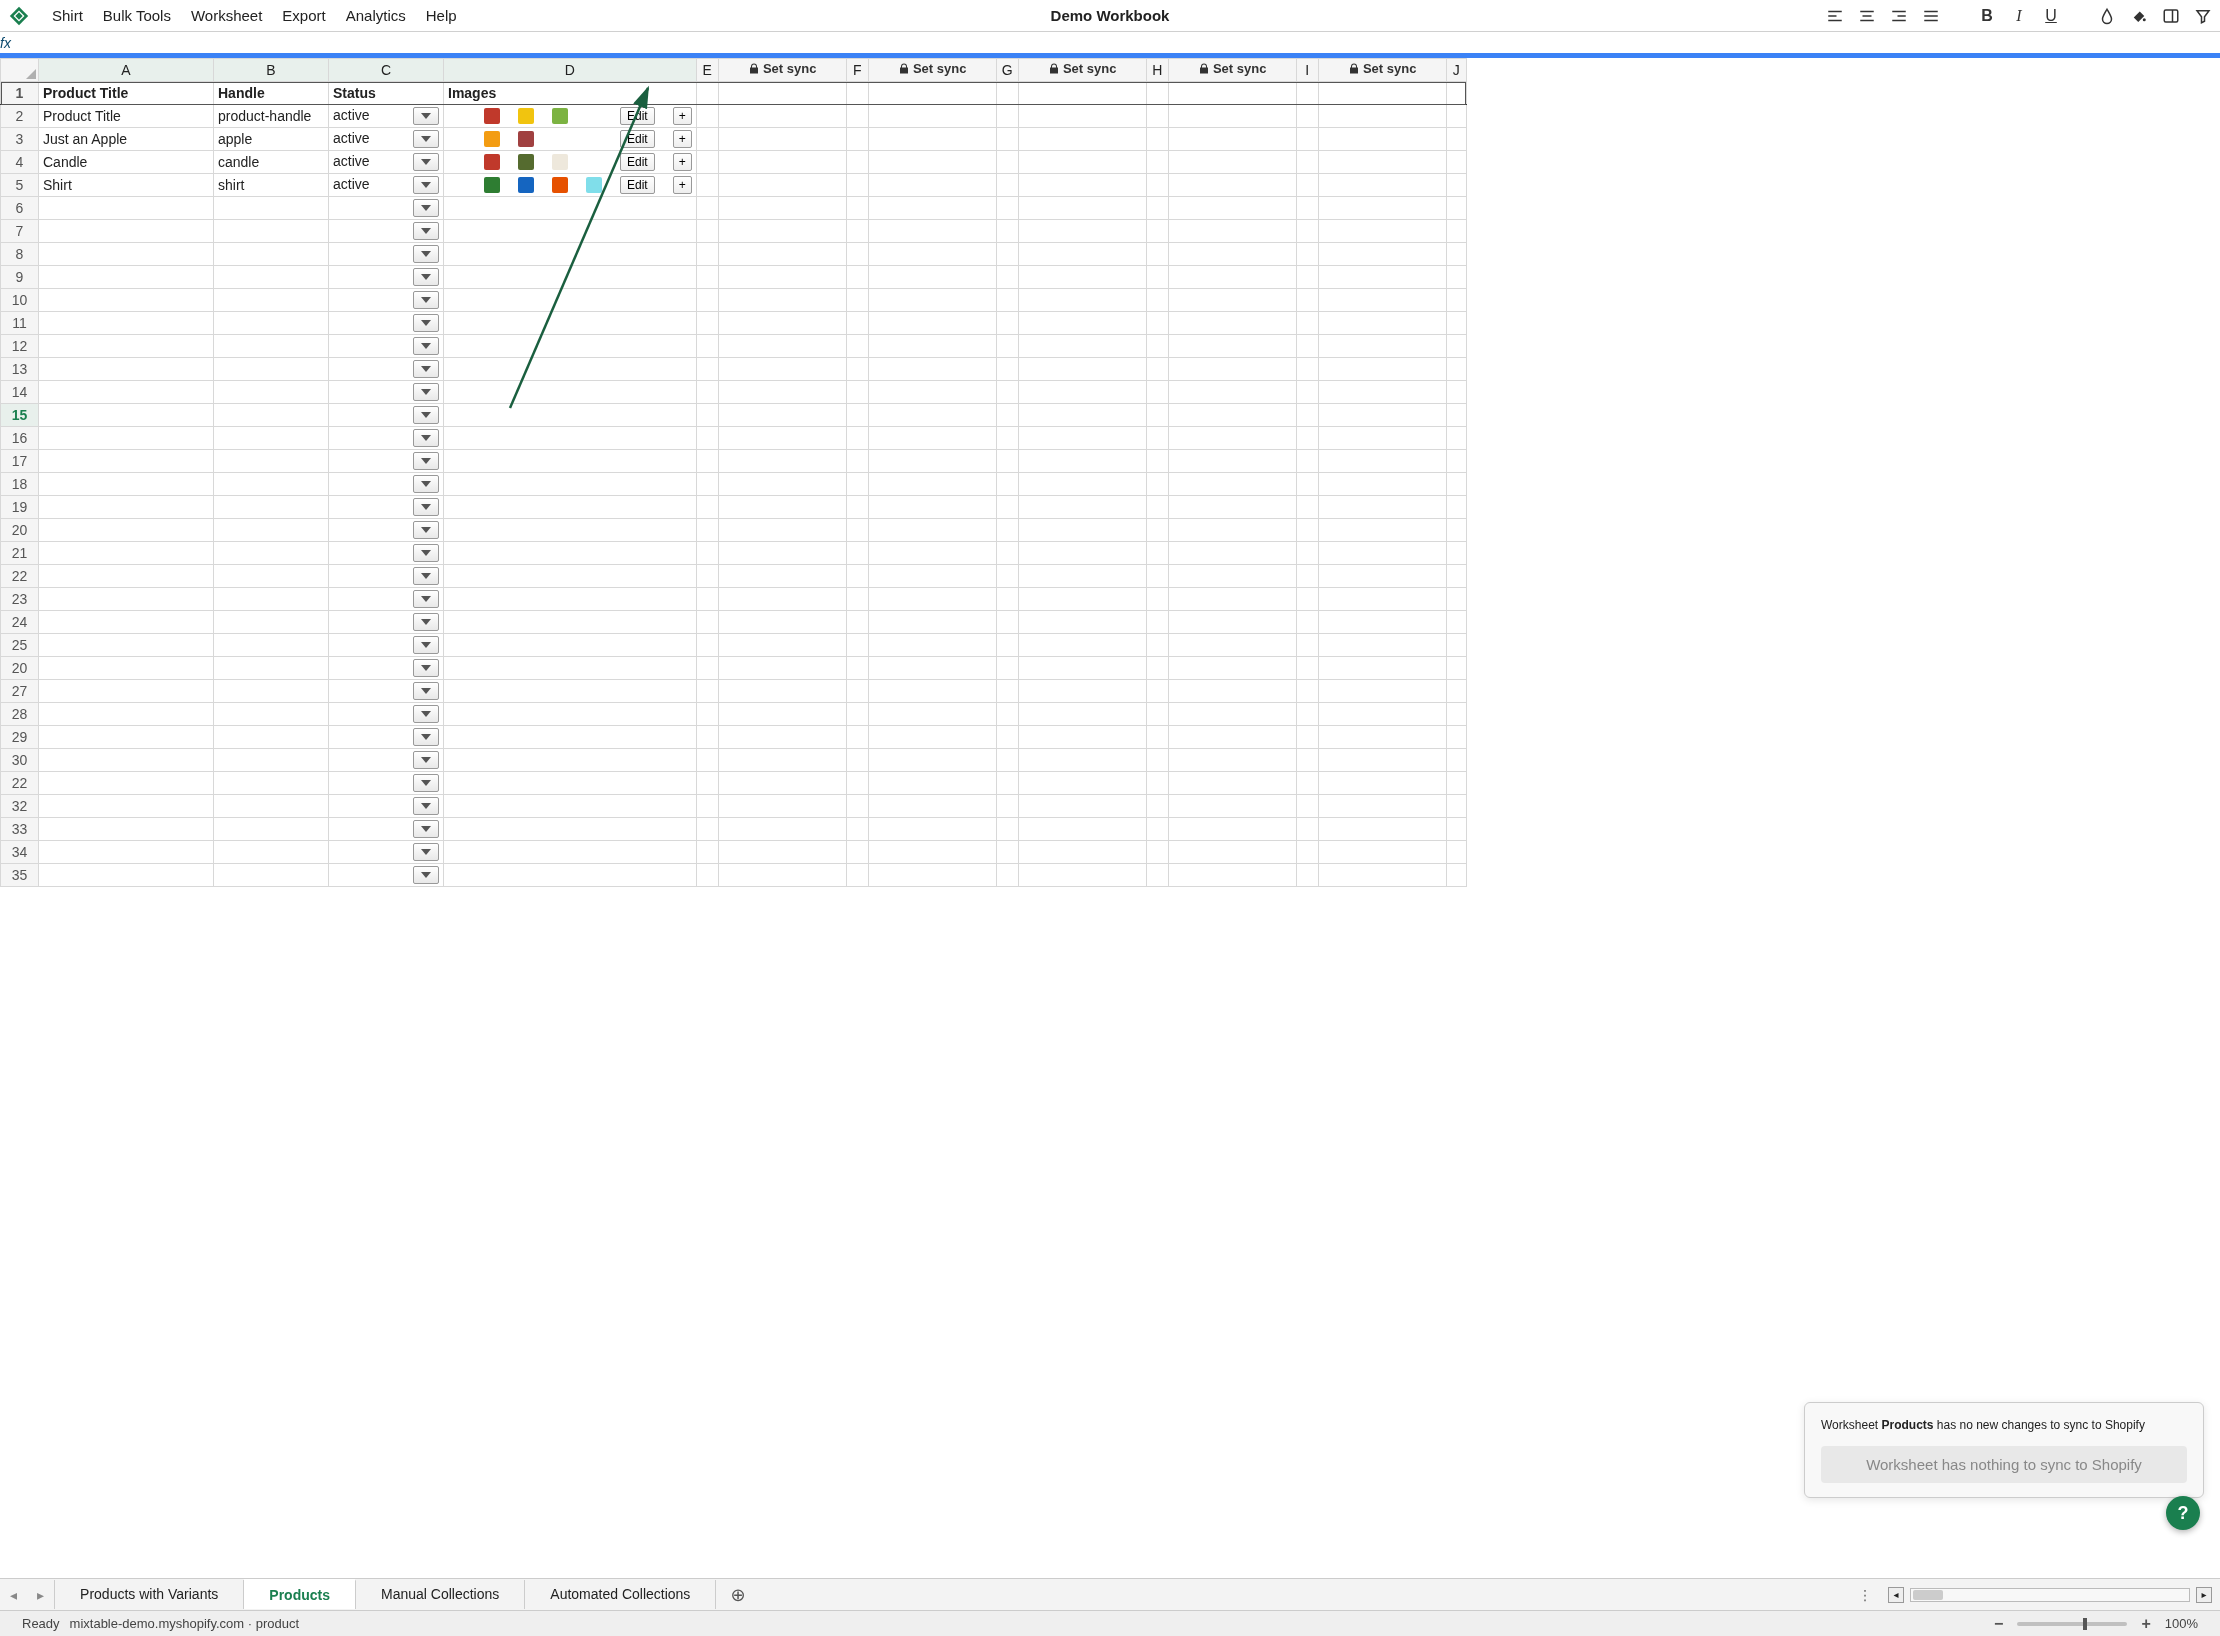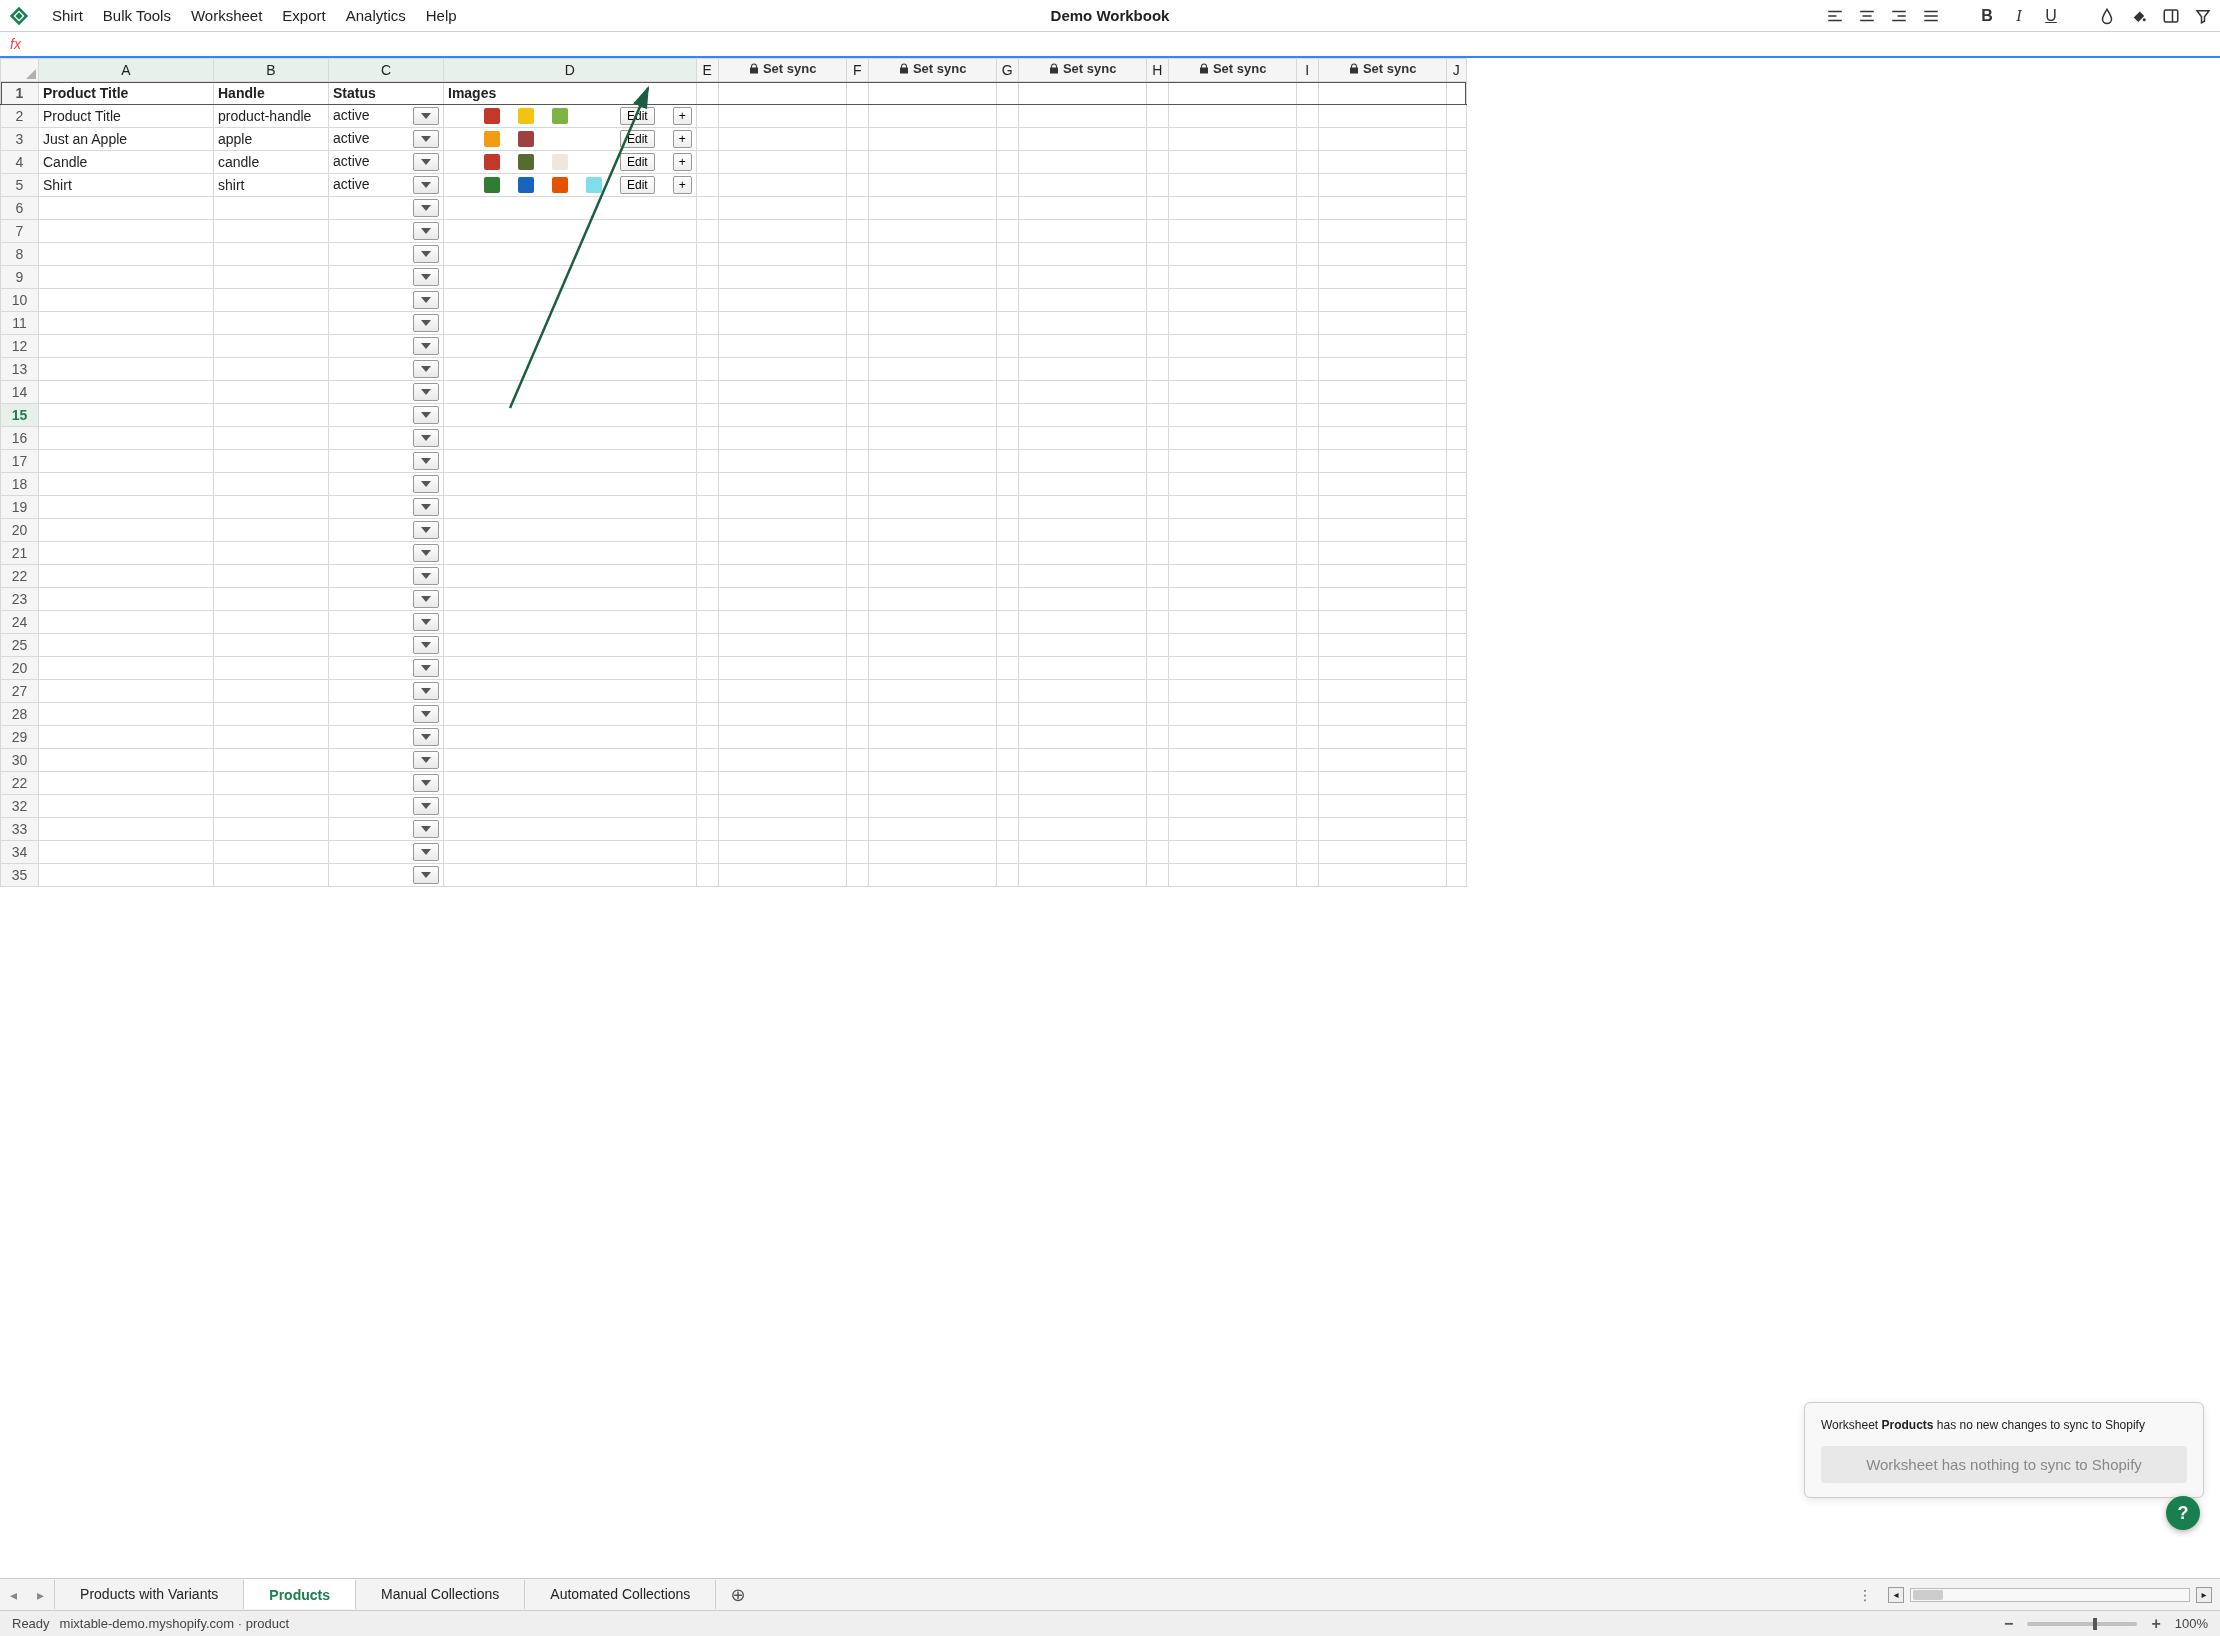--- a/index.html
+++ b/index.html
@@ -9,21 +9,21 @@
 
 .menubar { display: flex; align-items: center; height: 32px; border-bottom: 1px solid #d0d0d0; padding: 0 8px; gap: 4px; }
 .logo { width: 22px; height: 22px; margin-right: 8px; display:flex; align-items:center; justify-content:center; }
 .menu-item { padding: 4px 10px; cursor: pointer; font-size: 15px; }
 .workbook-title { flex: 0 0 auto; margin: 0 auto; position: absolute; left: 50%; transform: translateX(-50%); font-weight: 600; font-size: 15px; text-align: center; }
 .menubar-right { margin-left: auto; display: flex; gap: 14px; align-items: center; }
 .tb-icon { width: 18px; height: 18px; display:flex; align-items:center; justify-content:center; color:#333; cursor:pointer; }
 .tb-icon svg { width: 18px; height: 18px; }
 
 
-.formulabar { display: flex; align-items: center; height: 26px; border-bottom: 2px solid #3b82f6; padding: 0 10px; color:#ef4444; }
+.formulabar { display: flex; align-items: center; height: 26px; border-bottom: 5px solid #3b82f6; padding: 0 0; color:#0c4a6e; }
 .fx { font-style: italic; font-size: 14px; }
 
 
 .grid-wrap { flex: 1; overflow: auto; position: relative; }
 table.grid { border-collapse: collapse; table-layout: fixed; }
 .grid th, .grid td { border: 1px solid #d8d8d8; height: 23px; font-size: 14px; text-align: left; padding: 0 4px; white-space: nowrap; overflow: hidden; }
 .grid th { background: #f5f5f5; font-weight: 400; text-align: center; position: relative; }
 .grid .rowhdr { background: #f5f5f5; text-align: center; width: 38px; min-width:38px; color:#555; }
 .corner { width:38px; min-width:38px; background:#f5f5f5; border:1px solid #d8d8d8; position:relative; }
 .corner::after { content:''; position:absolute; right:2px; bottom:2px; width:0; height:0; border-left:10px solid transparent; border-bottom:10px solid #b0b0b0; }
@@ -69,21 +69,21 @@
 .tab:first-of-type{ border-left:1px solid #ccc; }
 .tab.active { background:#fff; color:#1a7f4f; font-weight:700; border-top:2px solid #fff; margin-top:-1px; }
 .tab-add { padding:0 14px; font-size:18px; color:#555; cursor:pointer; }
 .tabbar-right { margin-left:auto; display:flex; align-items:center; gap:6px; padding-right:8px; }
 .hscroll-btn { width:16px; height:16px; border:1px solid #999; background:#eee; display:flex; align-items:center; justify-content:center; font-size:10px; cursor:pointer; }
 .hscroll-track { width:280px; height:14px; border:1px solid #bbb; background:#f8f8f8; position:relative; }
 .hscroll-thumb { position:absolute; left:2px; top:1px; height:10px; width:30px; background:#ccc; border-radius:2px; }
 .tab-dots{ padding:0 8px; color:#666; cursor:pointer; letter-spacing:2px;}
 
 
-.statusbar { display:flex; align-items:center; height:26px; border-top:1px solid #ccc; background:#efefef; font-size:13px; padding:0 12px; color:#444; }
+.statusbar { display:flex; align-items:center; height:26px; border-top:1px solid #ccc; background:#efefef; font-size:13px; padding:0 22px; color:#444; }
 .statusbar .right { margin-left:auto; display:flex; align-items:center; gap:10px; }
 .zoom-track { width:110px; height:4px; background:#c0c0c0; position:relative; border-radius:2px; }
 .zoom-thumb { position:absolute; left:60%; top:-4px; width:4px; height:12px; background:#555; }
 .zoom-btn { cursor:pointer; font-size:16px; font-weight:600; color:#555; padding:0 4px;}
 </style>
 </head>
 <body>
 
 <div class="app">
 

